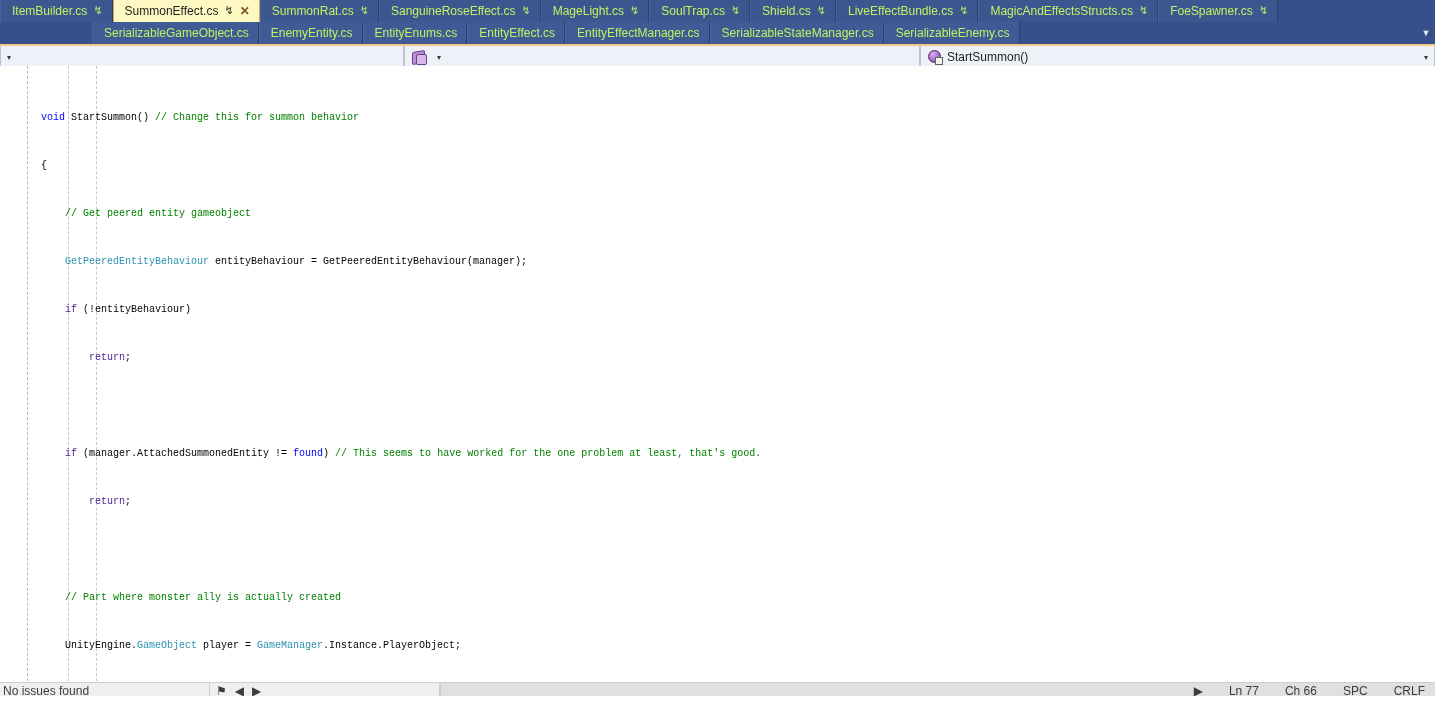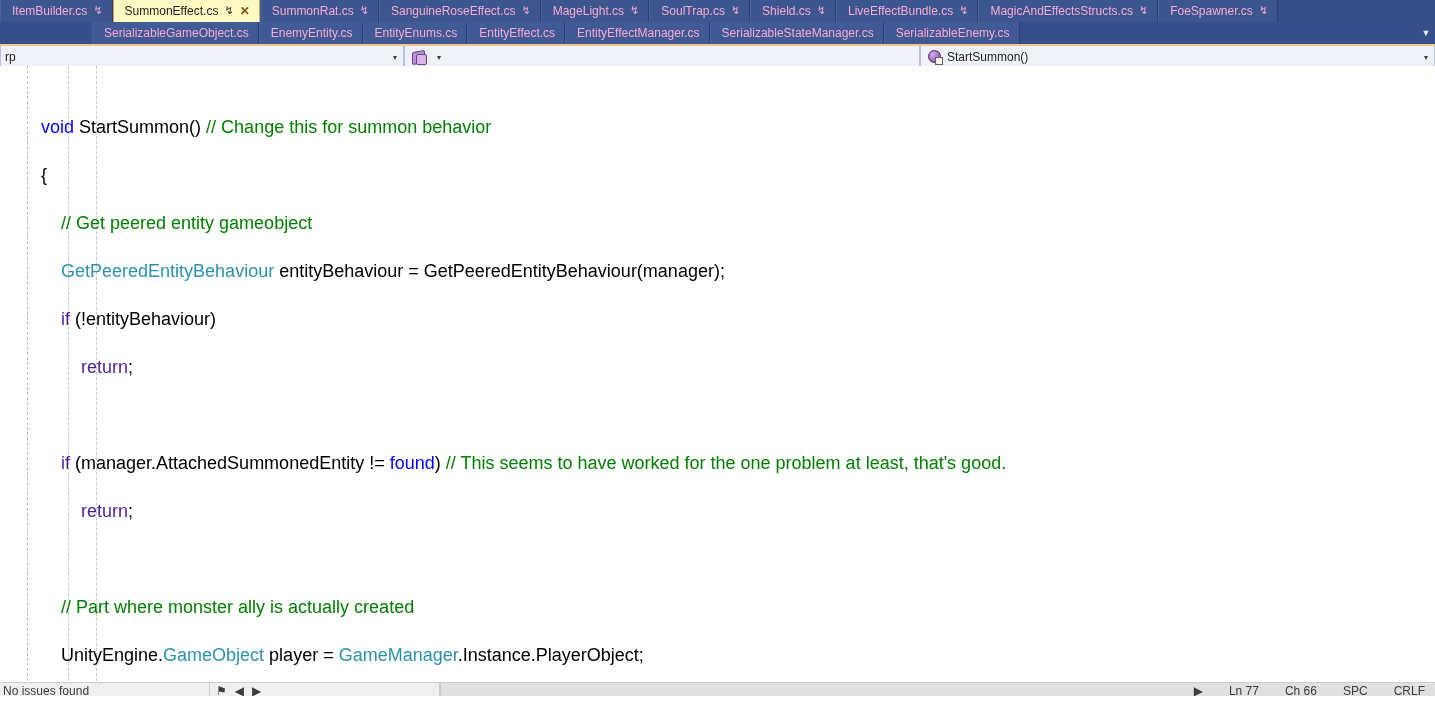--- a/index.html
+++ b/index.html
@@ -27,21 +27,21 @@
   .tab-row.row1 { background: #36508c; }
   .tab-row.row2 { background: #36508c; }
 
   .tab {
     display: flex;
     align-items: center;
     gap: 6px;
     padding: 0 9px 0 11px;
     height: 22px;
     font-size: 12px;
-    color: #f9a8d4;
+    color: #bef264;
     background: #3c578f;
     border-right: 1px solid #2c4070;
     border-left: 1px solid #4a639c;
     cursor: default;
     flex: 0 0 auto;
   }
   .tab.inactive2 {
     background: #3f5a94;
   }
   .tab.active {
@@ -167,26 +167,26 @@
   }
   .indent-guide {
     position: absolute;
     top: 0; bottom: 0;
     width: 0;
     border-left: 1px dashed #c8c8c8;
   }
   #code {
     position: absolute;
     left: 0; top: 0; right: 0; bottom: 0;
-    font-family: Liberation Sans, sans-serif;
-    font-size: 18px;
+    font-family: Liberation Mono, monospace;
+    font-size: 10px;
     line-height: 16px;
     white-space: pre;
     color: #000000;
-    padding-top: 21px;
+    padding-top: 12px;
   }
   .ln { height: 16px; padding-left: 41px; position: relative; }
 
   
   .kw   { color: #0000ff; }
   .ctl  { color: #4c1d95; }
   .typ  { color: #2b91af; }
   .cmt  { color: #008000; }
   .num  { color: #000000; }
   .pln  { color: #000000; }
@@ -310,21 +310,20 @@
       <span>SerializableEnemy.cs</span>
     </div>
     <div class="tab-spacer"></div>
     <div class="overflow-chev">▼</div>
   </div>
 </div>
 
 <div id="navbar">
 
   <div class="nav-combo c1">
-    <span class="lbl" style="padding-left:4px">rp</span>
     <span class="arrow">▾</span>
   </div>
 
   <div class="nav-combo c2">
     <span class="nav-icon ico-class"></span>
     <span class="arrow">▾</span>
   </div>
 
   <div class="nav-combo c3">
     <span class="nav-icon ico-method"></span>

